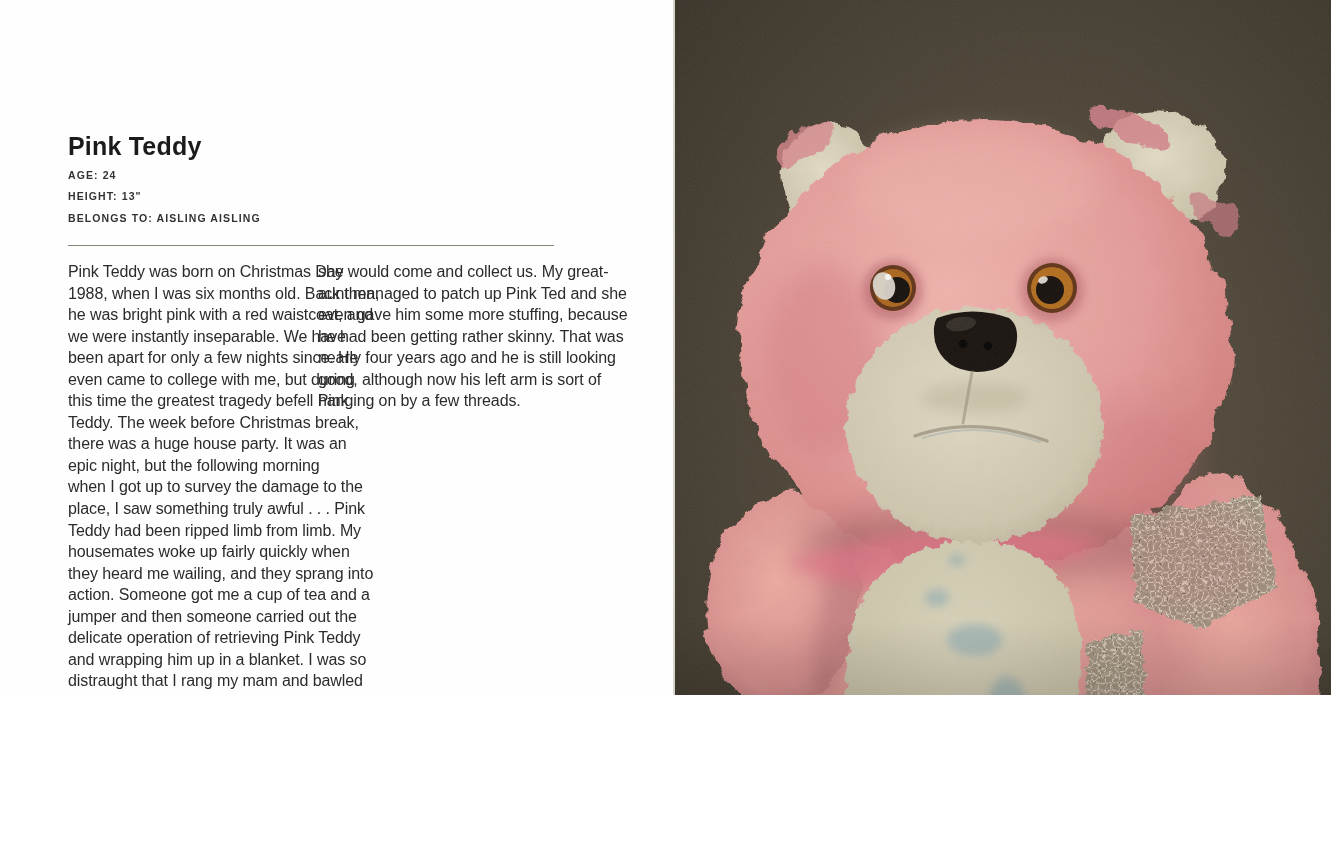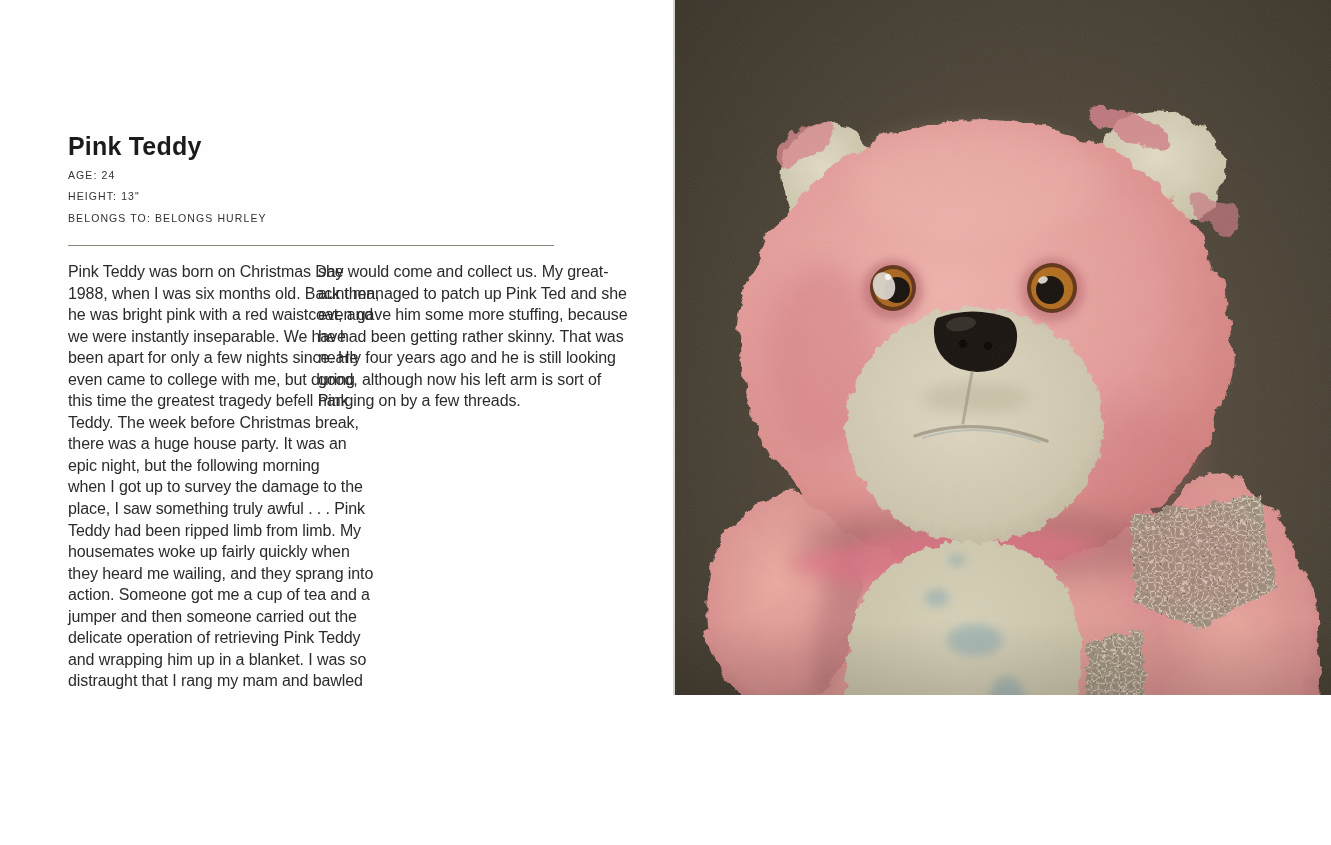--- a/index.html
+++ b/index.html
@@ -5,42 +5,42 @@
   html,body{margin:0;padding:0;background:#ffffff;}
   .spread{position:relative;width:1331px;height:695px;overflow:hidden;background:#5eead4;
           font-family:"Liberation Sans",sans-serif;}
   
   .left-page{position:absolute;left:0;top:0;width:675px;height:845px;background:#fefefe;}
   .gutter-edge{position:absolute;right:0;top:0;width:2px;height:845px;background:#d8d4ca;}
   .content{position:absolute;left:68px;top:132px;width:486px;}
   .title{position:absolute;left:0;top:0;margin:0;font-size:25px;line-height:28px;
          font-weight:bold;color:#1b1b1b;letter-spacing:.2px;}
   .meta{position:absolute;left:0;font-size:10.5px;letter-spacing:1.1px;color:#323232;
-        font-weight:normal;white-space:pre;}
+        font-weight:bold;white-space:pre;}
   .meta.m0{top:37px}.meta.m1{top:58px}.meta.m2{top:80px}
   .divider{position:absolute;left:0;top:113px;width:486px;height:1px;background:#8b8578;}
   .columns{position:absolute;left:0;top:129px;width:486px;display:flex;}
   .col{width:236px;font-size:16px;line-height:21.55px;color:#2b2b2b;
        letter-spacing:-.1px;white-space:pre;}
   .col.c1{margin-right:14px;}
   
   .right-page{position:absolute;left:675px;top:0;width:656px;height:845px;background:#4a4336;}
   .right-page svg{display:block;width:656px;height:845px;}
 </style>
 </head>
 <body>
 
 <div class="spread">
 
   <div class="left-page">
     <div class="content">
       <h1 class="title">Pink Teddy</h1>
       <div class="meta m0">AGE: 24</div>
       <div class="meta m1">HEIGHT: 13"</div>
-      <div class="meta m2">BELONGS TO: BELONGS HURLEY</div>
+      <div class="meta m2">BELONGS TO: AISLING AISLING</div>
       <div class="divider"></div>
       <div class="columns">
         <div class="col c1">Pink Teddy was born on Christmas Day
 1988, when I was six months old. Back then,
 he was bright pink with a red waistcoat, and
 we were instantly inseparable. We have
 been apart for only a few nights since. He
 even came to college with me, but during
 this time the greatest tragedy befell Pink
 Teddy. The week before Christmas break,

